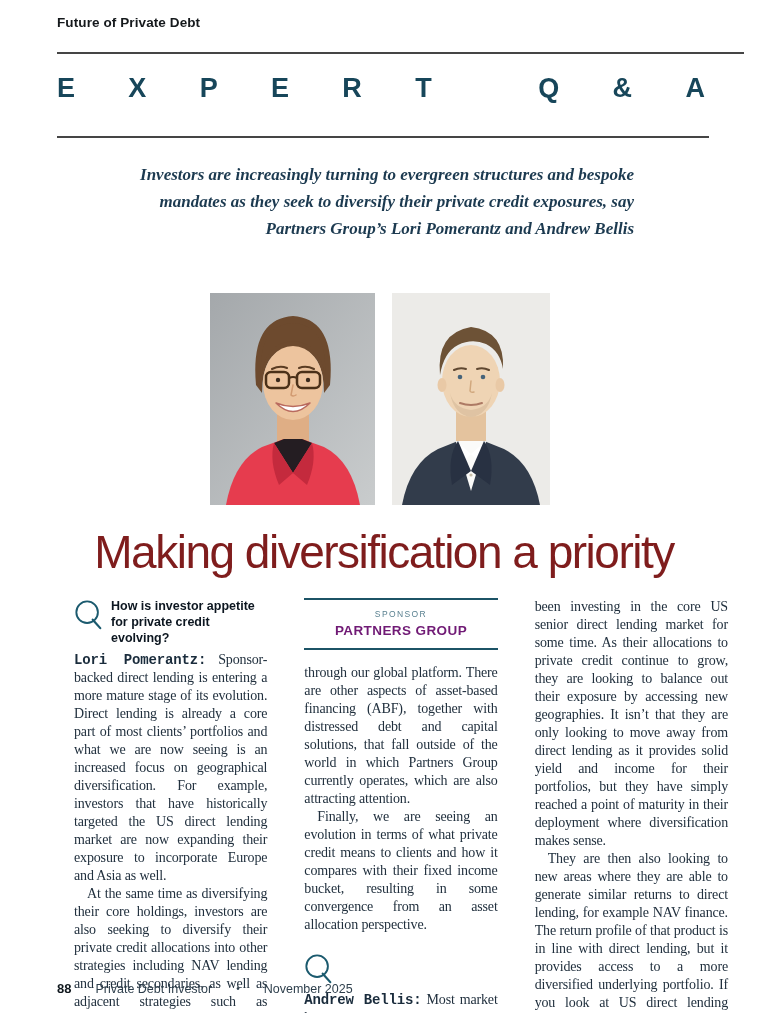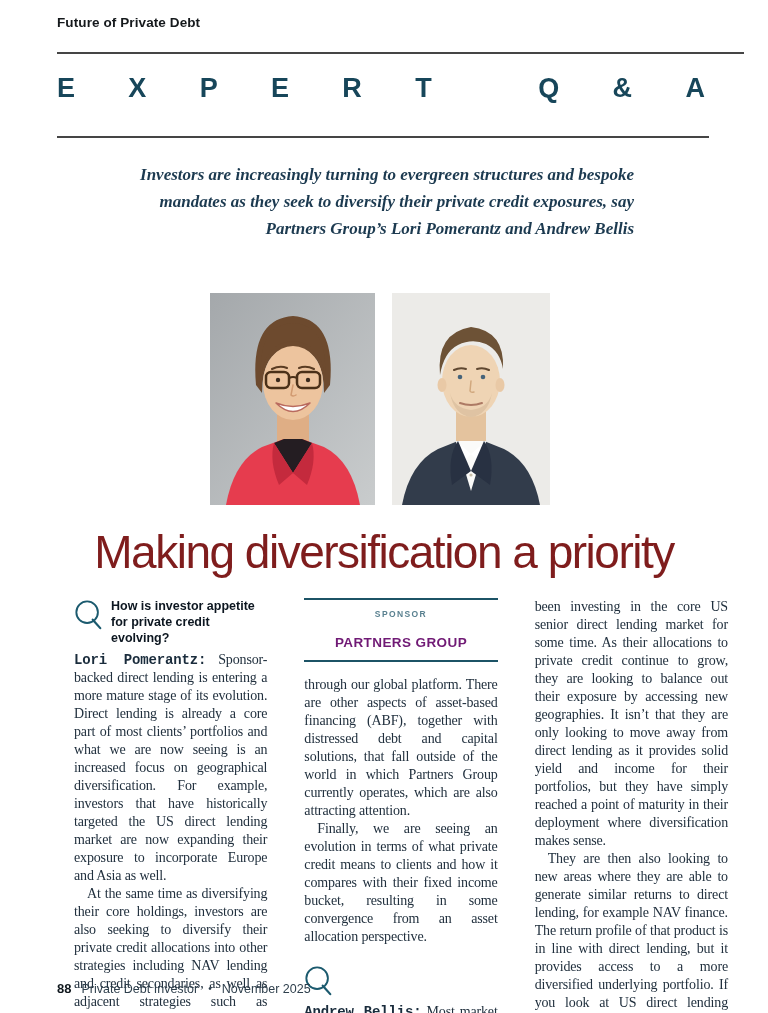--- a/index.html
+++ b/index.html
@@ -31,24 +31,24 @@
   .col p.indent{text-indent:13px;}
   .lead{font-weight:bold;color:#1A2C3C;font-family:Liberation Mono, monospace;}
   .question{font-family:"Liberation Sans",sans-serif;font-weight:bold;font-size:12.5px;
     line-height:16px;color:#0C1620;margin-bottom:5px;overflow:hidden;}
   .question:after{content:"";display:block;clear:both;}
   .q-glyph{float:left;width:30px;height:30px;margin:2px 7px 2px 0;}
   .q2-block{margin-top:18px;}
   
   .sponsor{border-top:2px solid #1C5366;border-bottom:2px solid #1C5366;text-align:center;
     padding:9px 0 10px;margin-bottom:14px;}
-  .sponsor-label{font-size:8.5px;font-weight:bold;letter-spacing:1.4px;color:#5A8190;margin-bottom:16px;}
+  .sponsor-label{font-size:8.5px;font-weight:normal;letter-spacing:1.4px;color:#5A8190;margin-bottom:4px;}
   .sponsor-name{font-size:13.5px;font-weight:bold;color:#701a75;letter-spacing:.4px;}
   
-  .footer{position:absolute;left:57px;top:981px;display:flex;align-items:baseline;gap:10px;
+  .footer{position:absolute;left:57px;top:981px;display:flex;align-items:baseline;gap:24px;
     font-size:12.5px;color:#2E3F4C;}
   .footer .num{font-weight:bold;font-size:13px;color:#10181E;}
   .footer .sep{font-size:10px;transform:translateY(-1px);}
 </style>
 </head>
 <body>
 
 <div class="page">
 
   <div class="kicker">Future of Private Debt</div>

